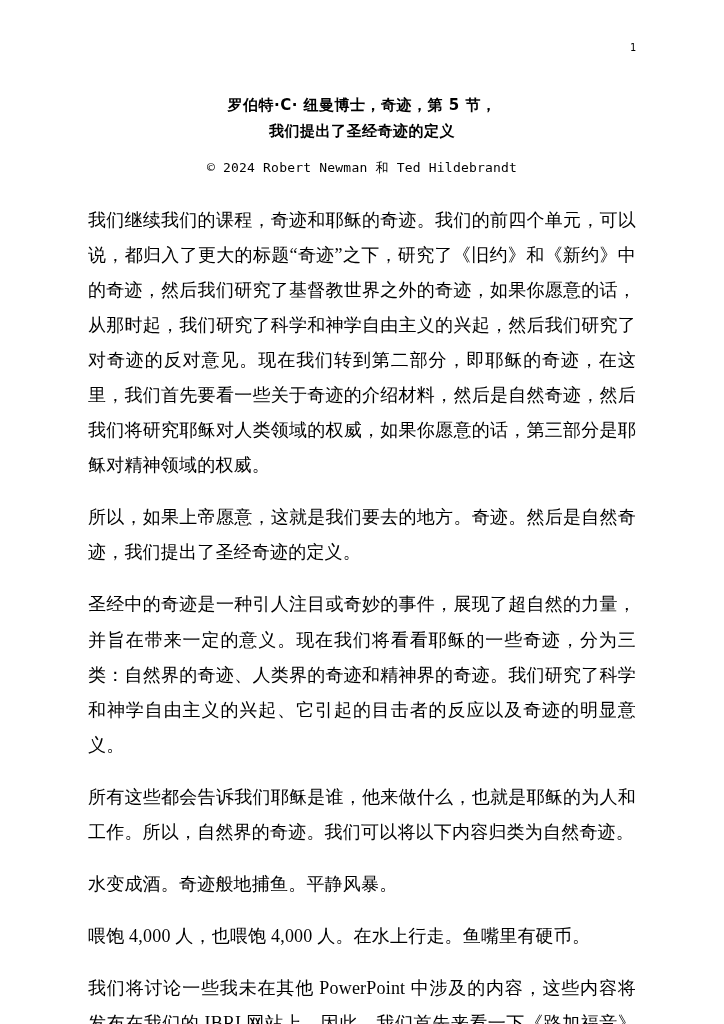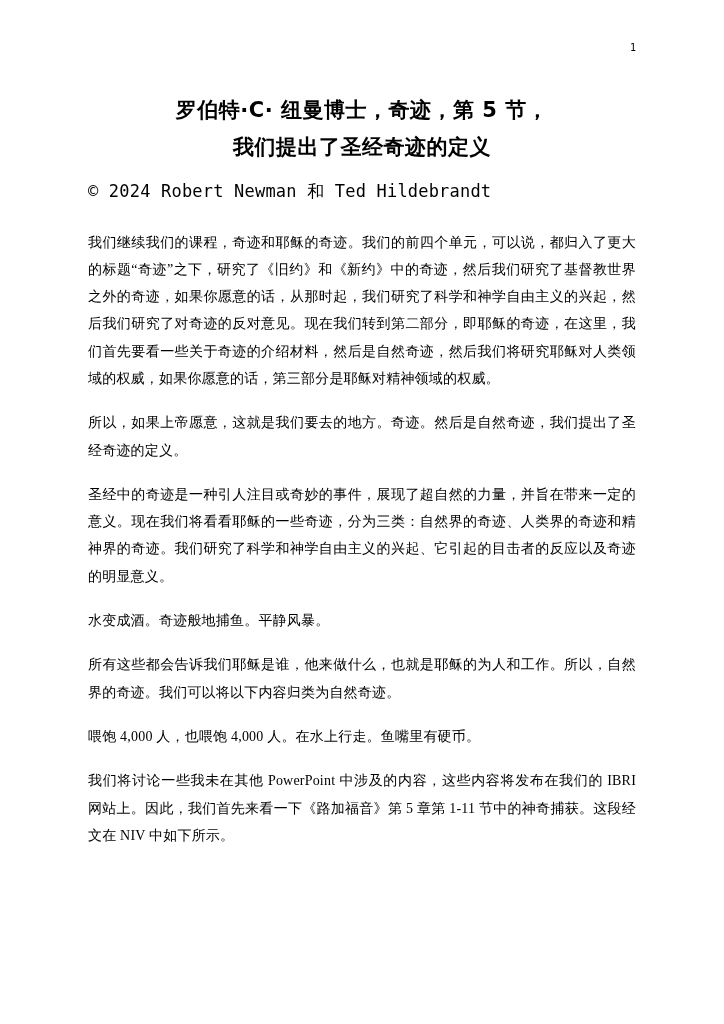--- a/index.html
+++ b/index.html
@@ -31,38 +31,39 @@
     color: #000;
     letter-spacing: 0;
   }
   .title-block {
     margin-top: 52px;
     text-align: center;
   }
   .title-line {
     font-family: "DejaVu Sans", sans-serif;
     font-weight: bold;
-    font-size: 21px;
+    font-size: 15px;
     line-height: 1.75;
     letter-spacing: 0.5px;
     color: #000;
   }
   .copyright {
+    text-align: center;
     font-family: "DejaVu Sans Mono", monospace;
-    font-size: 17px;
+    font-size: 13px;
     margin-top: 14px;
     letter-spacing: 0.2px;
   }
   .body-text {
     margin-top: 26px;
   }
   p.para {
     margin: 0 0 17px 0;
     font-family: "Liberation Serif", "DejaVu Serif", serif;
-    font-size: 14px;
+    font-size: 18px;
     line-height: 1.95;
     text-align: justify;
     text-justify: inter-ideograph;
     color: #000;
     letter-spacing: 0.2px;
   }
   p.para:last-child { margin-bottom: 4px; }
 </style>
 </head>
 <body>
@@ -75,19 +76,19 @@
     <div class="title-line">罗伯特·C· 纽曼博士，奇迹，第 5 节，</div>
     <div class="title-line">我们提出了圣经奇迹的定义</div>
   </div>
 
   <div class="copyright">© 2024 Robert Newman 和 Ted Hildebrandt</div>
 
   <div class="body-text">
     <p class="para">我们继续我们的课程，奇迹和耶稣的奇迹。我们的前四个单元，可以说，都归入了更大的标题“奇迹”之下，研究了《旧约》和《新约》中的奇迹，然后我们研究了基督教世界之外的奇迹，如果你愿意的话，从那时起，我们研究了科学和神学自由主义的兴起，然后我们研究了对奇迹的反对意见。现在我们转到第二部分，即耶稣的奇迹，在这里，我们首先要看一些关于奇迹的介绍材料，然后是自然奇迹，然后我们将研究耶稣对人类领域的权威，如果你愿意的话，第三部分是耶稣对精神领域的权威。</p>
     <p class="para">所以，如果上帝愿意，这就是我们要去的地方。奇迹。然后是自然奇迹，我们提出了圣经奇迹的定义。</p>
     <p class="para">圣经中的奇迹是一种引人注目或奇妙的事件，展现了超自然的力量，并旨在带来一定的意义。现在我们将看看耶稣的一些奇迹，分为三类：自然界的奇迹、人类界的奇迹和精神界的奇迹。我们研究了科学和神学自由主义的兴起、它引起的目击者的反应以及奇迹的明显意义。</p>
+    <p class="para">所有这些都会告诉我们耶稣是谁，他来做什么，也就是耶稣的为人和工作。所以，自然界的奇迹。我们可以将以下内容归类为自然奇迹。</p>
     <p class="para">水变成酒。奇迹般地捕鱼。平静风暴。</p>
-    <p class="para">所有这些都会告诉我们耶稣是谁，他来做什么，也就是耶稣的为人和工作。所以，自然界的奇迹。我们可以将以下内容归类为自然奇迹。</p>
     <p class="para">喂饱 4,000 人，也喂饱 4,000 人。在水上行走。鱼嘴里有硬币。</p>
     <p class="para">我们将讨论一些我未在其他 PowerPoint 中涉及的内容，这些内容将发布在我们的 IBRI 网站上。因此，我们首先来看一下《路加福音》第 5 章第 1-11 节中的神奇捕获。这段经文在 NIV 中如下所示。</p>
   </div>
 
 </div>
 
 </body></html>

